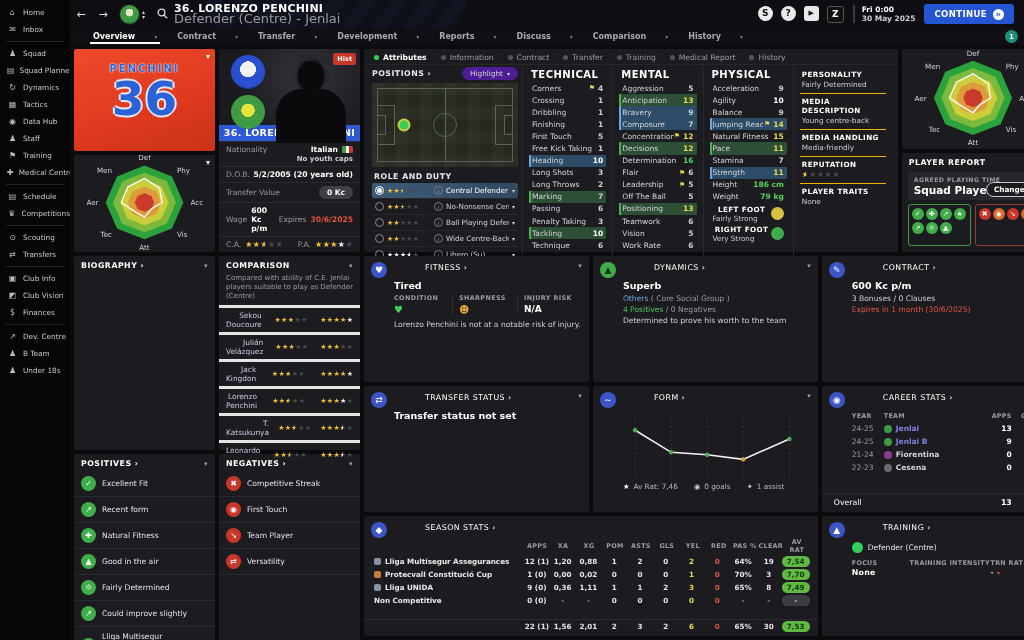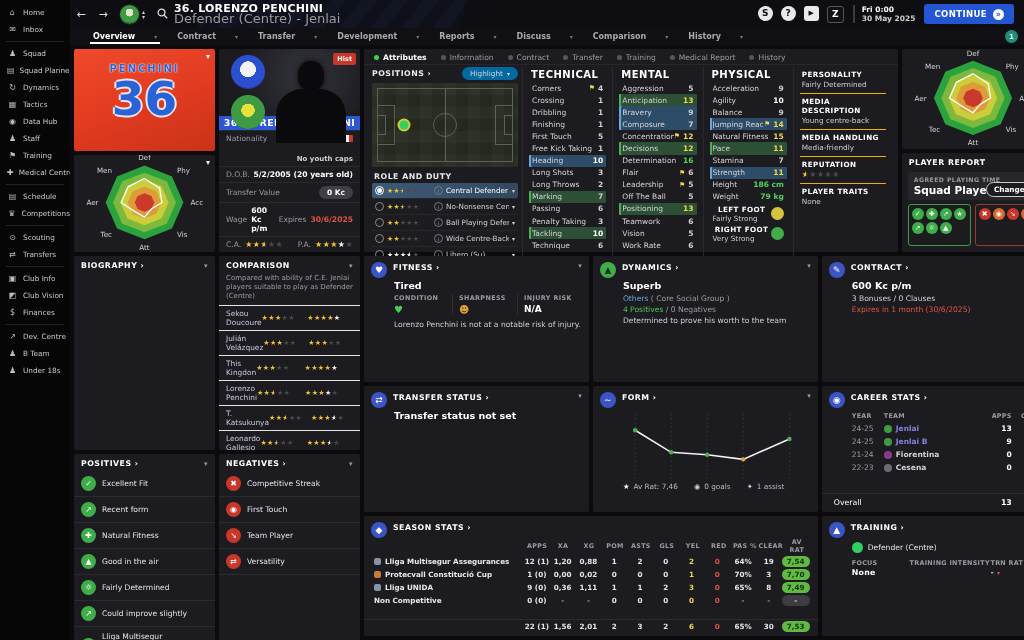--- a/index.html
+++ b/index.html
@@ -72,39 +72,39 @@
       padding:2px 4px;border-radius:2px;}
   .crest-sm{position:absolute;left:12px;width:34px;height:34px;border-radius:50%;}
   #crestNat{top:6px;background:radial-gradient(circle at 50% 42%,#f2f2f4 0 30%,#2a4fd0 31% 70%,#1d3aa0 71% 100%);}
   #crestClub{top:46px;background:radial-gradient(circle at 50% 45%,#e7e13c 0 26%,#3f9b43 27% 72%,#2c7a33 73% 100%);}
   #silh{position:absolute;right:14px;top:10px;width:72px;height:82px;}
   #silh .head{position:absolute;left:24px;top:2px;width:26px;height:30px;border-radius:46%;background:#0a0a0c;box-shadow:0 0 6px rgba(0,0,0,.8);}
   #silh .body{position:absolute;left:2px;top:30px;width:70px;height:54px;border-radius:26px 26px 0 0;background:#0a0a0c;}
   #nameBanner{height:20px;background:#2e57d4;color:#fff;font-size:9.5px;font-weight:bold;display:flex;align-items:center;justify-content:center;letter-spacing:.3px;}
   .inforow{border-top:1px solid #29292e;padding:3px 7px;display:flex;align-items:center;font-size:7.6px;color:#9a9aa0;}
   .inforow .val{margin-left:auto;color:#fff;font-weight:bold;text-align:right;}
-  #natRow{flex-direction:column;align-items:stretch;gap:12px;}
+  #natRow{flex-direction:column;align-items:stretch;gap:1px;}
   #natRow .l1{display:flex;align-items:center;}
   #natRow .l2{text-align:right;color:#cfcfd4;font-weight:bold;font-size:7px;}
   .flag-it{display:inline-block;width:11px;height:7px;margin-left:4px;vertical-align:middle;
       background:linear-gradient(90deg,#3f9b43 0 33%,#f2f2f4 33% 66%,#c9372b 66% 100%);border-radius:1px;}
   .pill{background:#3f3f46;border-radius:8px;padding:2px 8px;color:#fff;font-weight:bold;font-size:7.5px;}
   .red{color:#e05545 !important;}
   
   .st{position:relative;display:inline-block;width:.95em;font-size:inherit;}
   .st .b{color:#4a4a50;}
   .st .gold{color:#f2c335;}
   .st .white{color:#f2f2f4;}
   .st-ov{position:absolute;left:0;top:0;width:55%;overflow:hidden;}
   
   #rowMidA{display:flex;gap:4px;height:194px;}
   #bioPanel,#cmpPanel{width:141px;}
   .note{padding:2px 7px;font-size:7.6px;color:#cfcfd4;line-height:10px;}
   .cmp-desc{padding:1px 7px 4px 7px;font-size:7px;color:#9a9aa0;line-height:9px;}
-  .cmp-row{display:flex;align-items:center;padding:3px 7px;border-top:1px solid #e5e5e5;font-size:7.4px;}
+  .cmp-row{display:flex;align-items:center;padding:3px 7px;border-top:3px solid #e5e5e5;font-size:7.4px;text-align:right;}
   .cmp-row .nm{flex:1;color:#c9c9e2;cursor:pointer;}
   .cmp-row .stg{font-size:7px;width:52px;}
   
   #rowBotA{display:flex;gap:4px;flex:1;}
   #posPanel,#negPanel{width:141px;overflow:hidden;}
   .pn-row{display:flex;align-items:center;gap:6px;padding:5px 7px;border-bottom:1px solid #2a2a2f;font-size:7.6px;color:#e4e4e8;line-height:9px;}
   .pn-ic{flex:none;width:15px;height:15px;border-radius:50%;display:flex;align-items:center;justify-content:center;font-size:8px;color:#fff;}
   .pn-g{background:#3fae4a;}
   .pn-r{background:#c9372b;}
   
@@ -123,21 +123,21 @@
   .arow{display:flex;align-items:center;height:12.1px;padding:0 3px;font-size:7.5px;color:#d4d4d8;border-radius:1px;}
   .arow .an{flex:1;white-space:nowrap;overflow:hidden;}
   .arow .fl{color:#e7da4f;font-size:7px;margin-right:3px;}
   .arow .av{font-weight:bold;}
   .hl-g{background:#2c4f35;box-shadow:inset 2px 0 0 #4caf50;}
   .hl-b{background:#2d4c68;box-shadow:inset 2px 0 0 #6aa7e0;}
   
   #posCol{width:146px;flex:none;border-left:none;padding:0 4px 0 2px;}
   #posHead{display:flex;align-items:center;}
   #posHead .t{font-size:7.8px;font-weight:bold;letter-spacing:.5px;}
-  #hlBtn{margin-left:auto;background:#0369a1;border-radius:9px;padding:2px 8px;font-size:7.3px;color:#d4d4d8;cursor:pointer;display:flex;gap:4px;align-items:center;}
+  #hlBtn{margin-left:auto;background:#4c1d95;border-radius:9px;padding:2px 8px;font-size:7.3px;color:#d4d4d8;cursor:pointer;display:flex;gap:4px;align-items:center;}
   #pitch{position:relative;height:84px;margin:3px 0;border-radius:2px;overflow:hidden;
      background:repeating-linear-gradient(90deg,rgba(255,255,255,.025) 0 12px,transparent 12px 24px),
                 repeating-linear-gradient(0deg,rgba(255,255,255,.025) 0 12px,transparent 12px 24px),#24281f;}
   .pl{position:absolute;border:1px solid #5a6357;}
   #pOut{inset:5px;}
   #pMid{left:50%;top:5px;bottom:5px;width:0;border-right:1px solid #5a6357;border-top:none;border-left:none;border-bottom:none;}
   #pCir{left:50%;top:50%;width:22px;height:22px;border-radius:50%;transform:translate(-50%,-50%);}
   #pBoxL{left:5px;top:26%;bottom:26%;width:17px;border-left:none;}
   #pBoxL2{left:5px;top:38%;bottom:38%;width:8px;border-left:none;}
   #pBoxR{right:5px;top:26%;bottom:26%;width:17px;border-right:none;}
@@ -183,21 +183,21 @@
   
   .prow{display:flex;gap:4px;}
   #row2,#row3{height:126px;}
   #row4{flex:1;}
   .wcard{width:222px;flex:none;}
   .hpanel{flex:1;min-width:0;position:relative;}
   .ph2{display:flex;align-items:flex-start;gap:6px;padding:6px 7px 2px 7px;}
   .ph2 .cir{flex:none;width:16px;height:16px;border-radius:50%;display:flex;align-items:center;justify-content:center;font-size:9px;color:#fff;}
   .cir.blue{background:#3b55c4;}
   .cir.green{background:#3fae4a;color:#123313;}
-  .ph2 .tt{font-size:7.8px;font-weight:bold;letter-spacing:.5px;color:#fff;padding-top:1px;}
+  .ph2 .tt{font-size:7.8px;font-weight:normal;letter-spacing:.5px;color:#fff;padding-top:1px;margin-left:32px;}
   .ph2 .col{margin-left:auto;color:#9a9aa0;font-size:7px;cursor:pointer;}
   .ph-body{padding:0 7px 4px 30px;}
   .big{font-size:9.5px;font-weight:bold;color:#fff;margin-bottom:2px;}
   .gline{font-size:7.6px;color:#cfcfd4;line-height:11px;}
   .fit-cols{display:flex;margin-top:3px;margin-bottom:4px;}
   .fit-c{flex:1;border-left:1px solid #2e2e33;padding-left:6px;}
   .fit-c.first{border-left:none;padding-left:0;}
   .fit-lbl{font-size:6.4px;color:#9a9aa0;font-weight:bold;letter-spacing:.4px;}
   .fit-val{margin-top:2px;font-size:9px;font-weight:bold;color:#fff;}
   .heart{color:#3fd35d;font-size:10px;}
@@ -495,21 +495,21 @@
                 <span class="nm">Sekou Doucoure</span>
                 <span class="stg"><span class="st"><span class="gold">★</span></span><span class="st"><span class="gold">★</span></span><span class="st"><span class="gold">★</span></span><span class="st"><span class="b">★</span></span><span class="st"><span class="b">★</span></span></span>
                 <span class="stg"><span class="st"><span class="gold">★</span></span><span class="st"><span class="gold">★</span></span><span class="st"><span class="gold">★</span></span><span class="st"><span class="gold">★</span></span><span class="st"><span class="white">★</span></span></span>
               </div>
               <div class="cmp-row">
                 <span class="nm">Julián Velázquez</span>
                 <span class="stg"><span class="st"><span class="gold">★</span></span><span class="st"><span class="gold">★</span></span><span class="st"><span class="gold">★</span></span><span class="st"><span class="b">★</span></span><span class="st"><span class="b">★</span></span></span>
                 <span class="stg"><span class="st"><span class="gold">★</span></span><span class="st"><span class="gold">★</span></span><span class="st"><span class="gold">★</span></span><span class="st"><span class="b">★</span></span><span class="st"><span class="b">★</span></span></span>
               </div>
               <div class="cmp-row">
-                <span class="nm">This Kingdon</span>
+                <span class="nm">Jack Kingdon</span>
                 <span class="stg"><span class="st"><span class="gold">★</span></span><span class="st"><span class="gold">★</span></span><span class="st"><span class="gold">★</span></span><span class="st"><span class="b">★</span></span><span class="st"><span class="b">★</span></span></span>
                 <span class="stg"><span class="st"><span class="gold">★</span></span><span class="st"><span class="gold">★</span></span><span class="st"><span class="gold">★</span></span><span class="st"><span class="gold">★</span></span><span class="st"><span class="white">★</span></span></span>
               </div>
               <div class="cmp-row">
                 <span class="nm">Lorenzo Penchini</span>
                 <span class="stg"><span class="st"><span class="gold">★</span></span><span class="st"><span class="gold">★</span></span><span class="st"><span class="b">★</span><span class="st-ov gold">★</span></span><span class="st"><span class="b">★</span></span><span class="st"><span class="b">★</span></span></span>
                 <span class="stg"><span class="st"><span class="gold">★</span></span><span class="st"><span class="gold">★</span></span><span class="st"><span class="gold">★</span></span><span class="st"><span class="white">★</span></span><span class="st"><span class="b">★</span></span></span>
               </div>
               <div class="cmp-row">
                 <span class="nm">T. Katsukunya</span>

